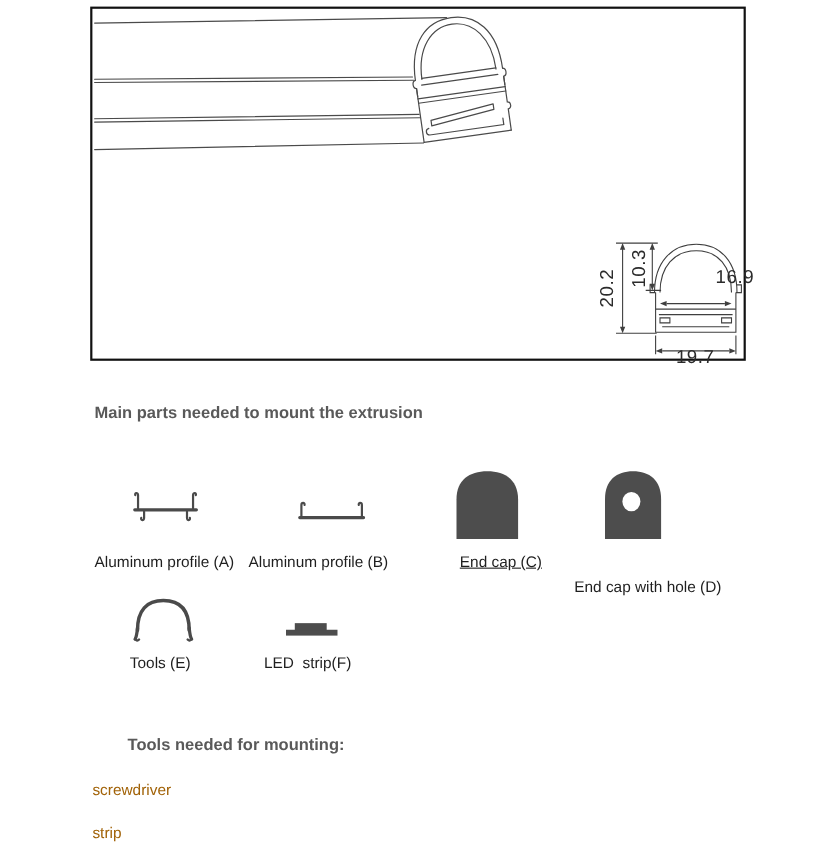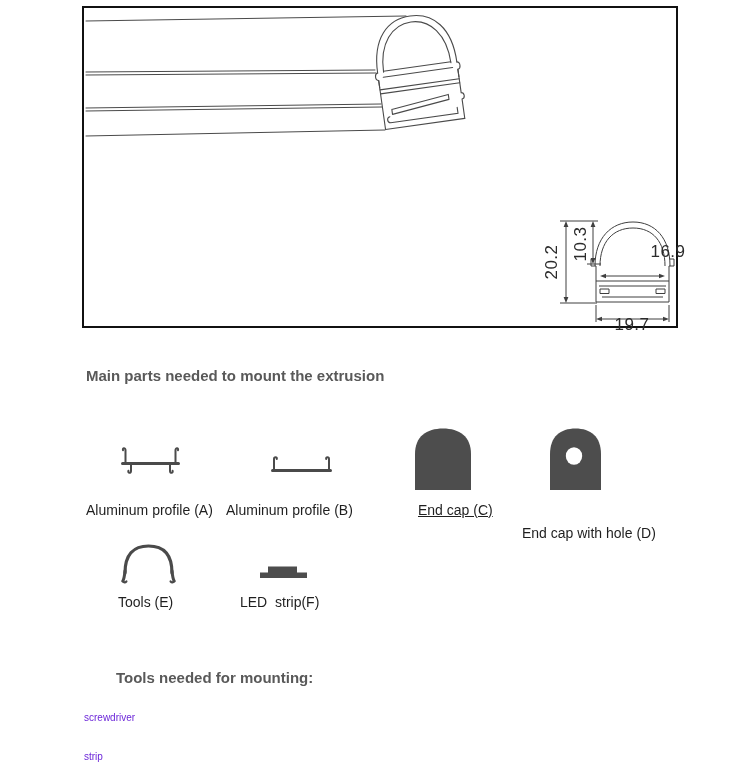--- a/index.html
+++ b/index.html
@@ -33,21 +33,21 @@
     white-space:pre;
   }
   .part-icon{position:absolute;}
   .part-label{
     position:absolute;
     font-size:14px;color:#1f1f1f;line-height:15px;
     white-space:pre;
   }
   .body-text{
     position:absolute;
-    font-size:10px;color:#6d28d9;line-height:16px;
+    font-size:14px;color:#a16207;line-height:16px;
     white-space:pre;
   }
 </style>
 </head>
 <body>
 
 <div class="page">
 
   <div class="diagram-box">
     <svg width="592" height="318" viewBox="0 0 592 318">

